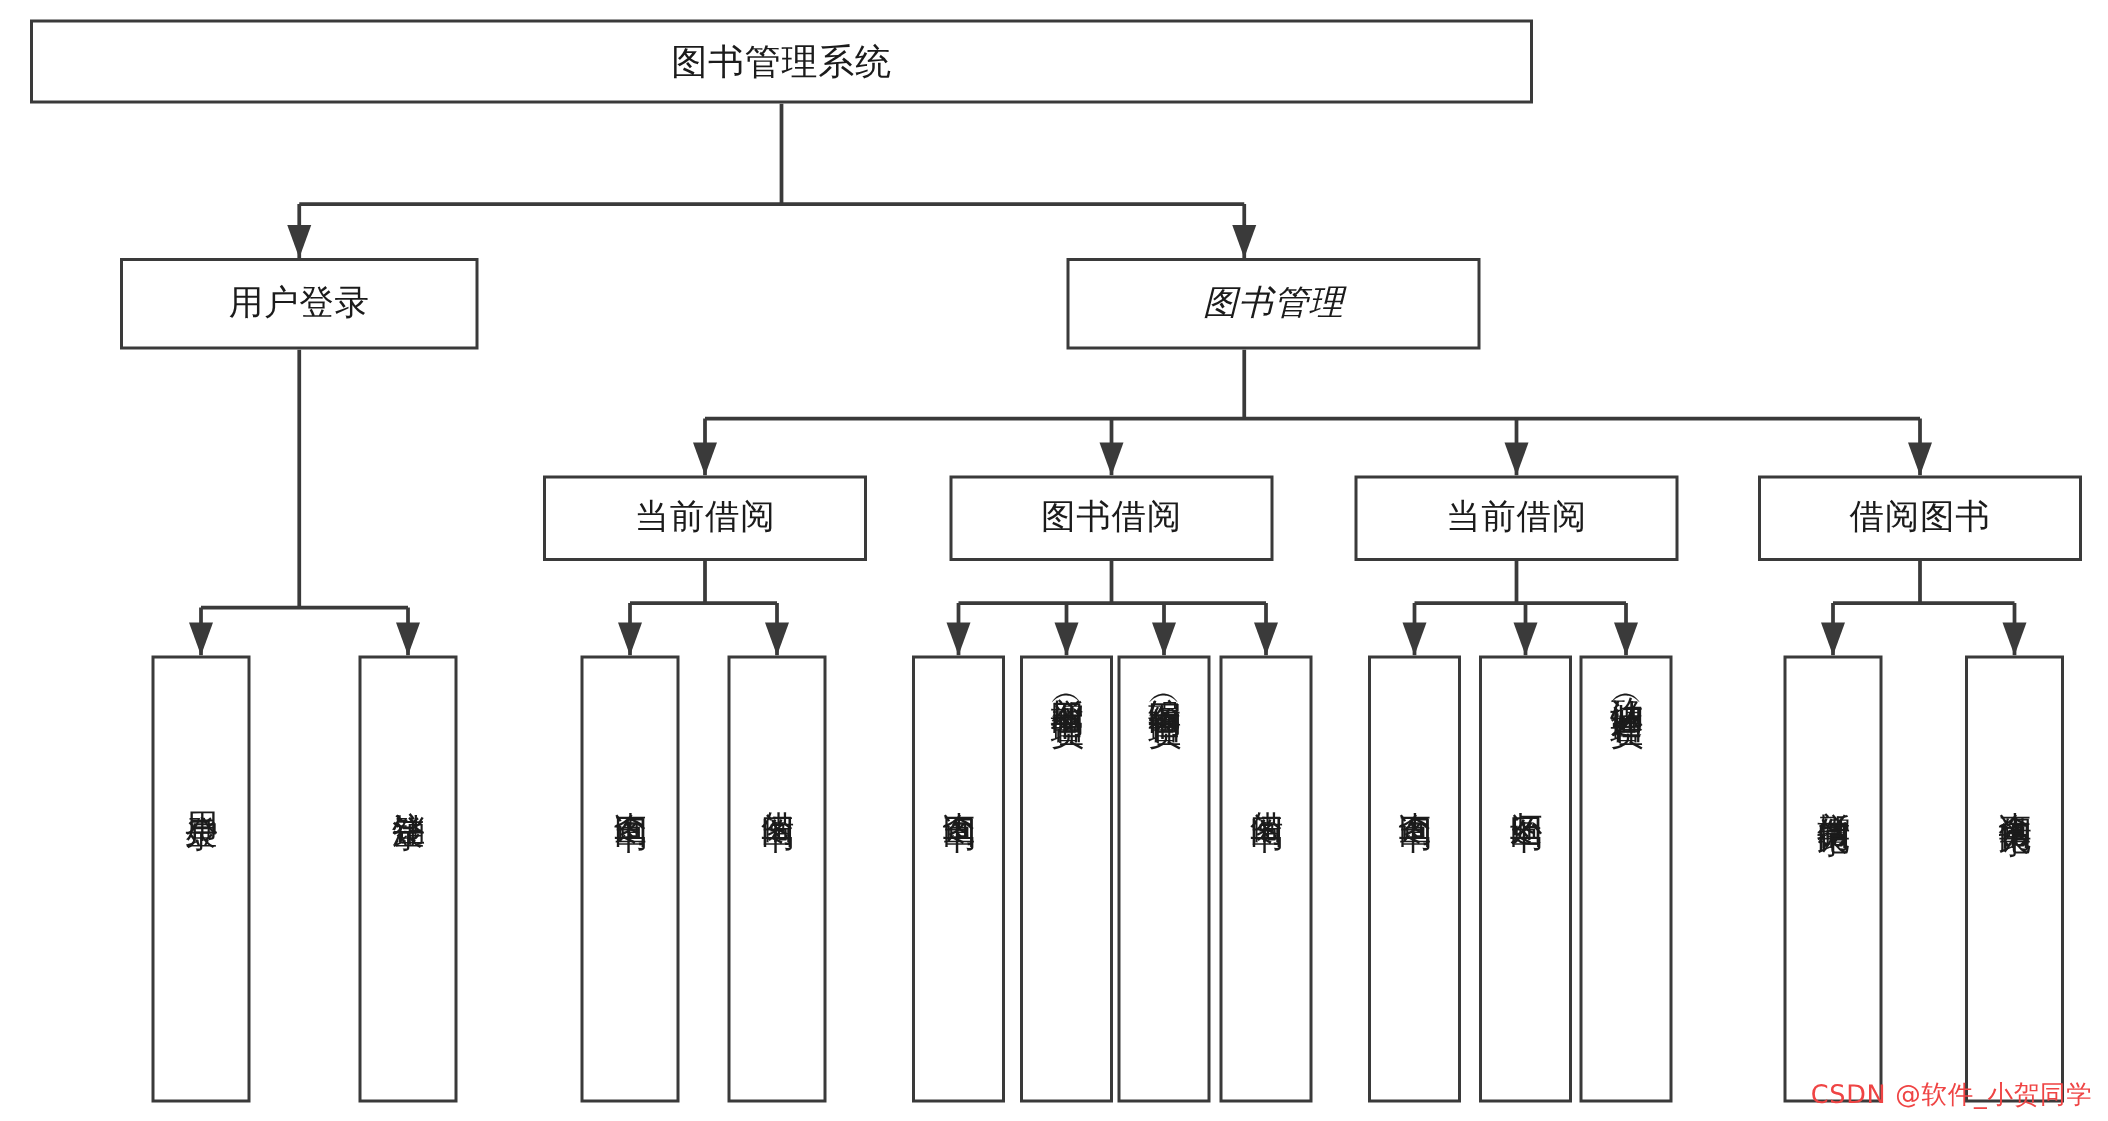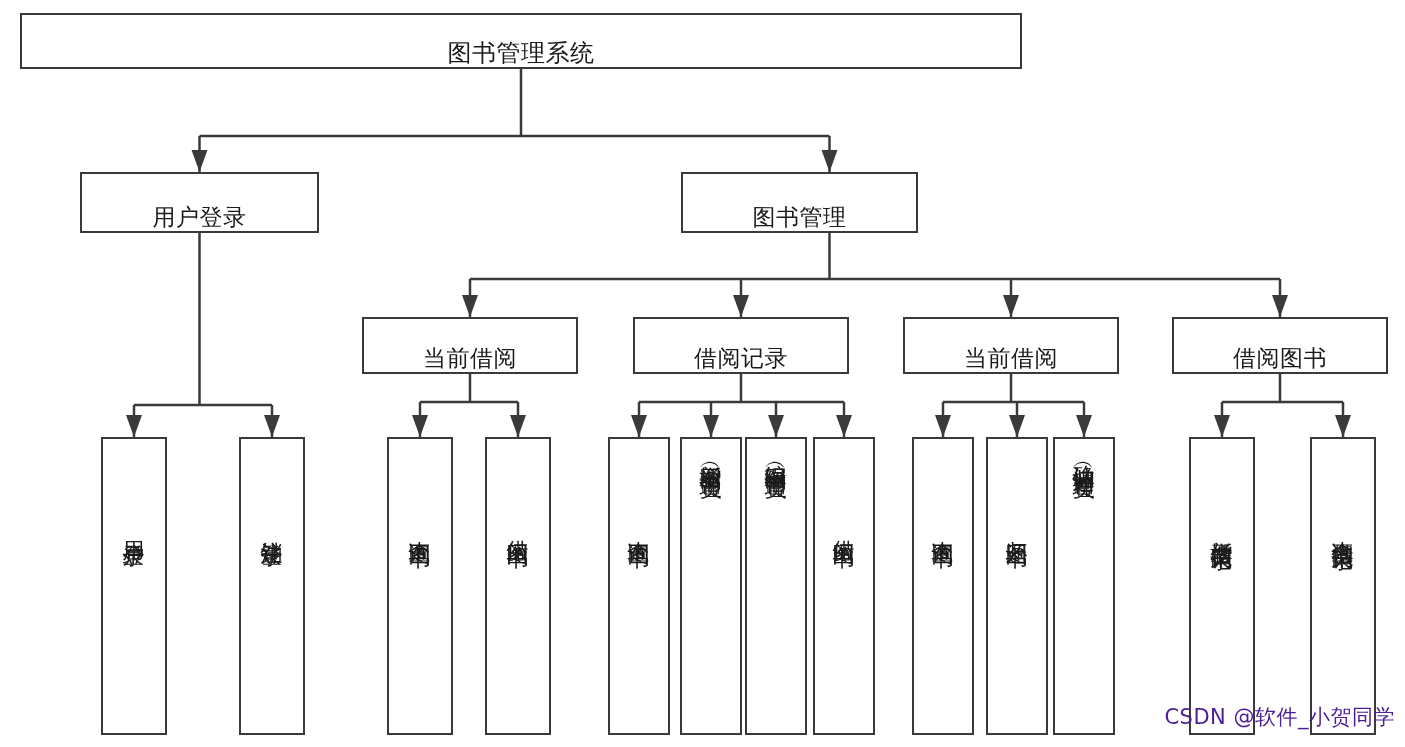--- a/index.html
+++ b/index.html
@@ -16,21 +16,21 @@
     height: 747px;
     background: #ffffff;
     overflow: hidden;
   }
   .node {
     position: absolute;
     box-sizing: border-box;
     background: #ffffff;
     border: 2.5px solid #3a3a3a;
     display: flex;
-    align-items: flex-end;
+    align-items: center;
     justify-content: center;
     color: #1b1b1b;
   }
   .node-label {
     display: block;
     line-height: 1.12;
     text-align: center;
     white-space: pre;
   }
   
@@ -69,23 +69,23 @@
     stroke: #3a3a3a;
     stroke-width: 2.5;
     fill: none;
   }
   .arrow-head {
     fill: #3a3a3a;
   }
   .watermark {
     position: absolute;
     right: 10px;
-    bottom: 16px;
-    font-size: 21px;
-    color: #4c1d95;
+    bottom: 6px;
+    font-size: 17px;
+    color: #ef4444;
     letter-spacing: 0.5px;
     white-space: nowrap;
   }
 </style>
 </head>
 <body>
 
 <div id="canvas">
   <svg class="edges" viewBox="0 0 1405 747" id="edge-svg">
       <line x1="521" y1="69" x2="521" y2="136" class="edge-line"></line>
@@ -141,28 +141,28 @@
       <line x1="1343" y1="402" x2="1343" y2="437" class="edge-line"></line>
       <path d="M 1335 415 L 1351 415 L 1343 437 Z" class="arrow-head"></path>
     </svg>
   <div id="node-layer">
       <div class="node horiz root" style="left: 20px; top: 13px; width: 1002px; height: 56px;">
         <span class="node-label">图书管理系统</span>
       </div>
       <div class="node horiz" style="left: 80px; top: 172px; width: 239px; height: 61px;">
         <span class="node-label">用户登录</span>
       </div>
-      <div class="node horiz" style="left: 681px; top: 172px; width: 237px; height: 61px;">
+      <div class="node horiz" style="left: 711px; top: 172px; width: 276px; height: 61px; font-style: italic;">
         <span class="node-label">图书管理</span>
       </div>
       <div class="node horiz" style="left: 362px; top: 317px; width: 216px; height: 57px;">
         <span class="node-label">当前借阅</span>
       </div>
       <div class="node horiz" style="left: 633px; top: 317px; width: 216px; height: 57px;">
-        <span class="node-label">借阅记录</span>
+        <span class="node-label">图书借阅</span>
       </div>
       <div class="node horiz" style="left: 903px; top: 317px; width: 216px; height: 57px;">
         <span class="node-label">当前借阅</span>
       </div>
       <div class="node horiz" style="left: 1172px; top: 317px; width: 216px; height: 57px;">
         <span class="node-label">借阅图书</span>
       </div>
       <div class="node vert center" style="left: 101px; top: 437px; width: 66px; height: 298px;">
         <span class="node-label">用户登录</span>
       </div>

